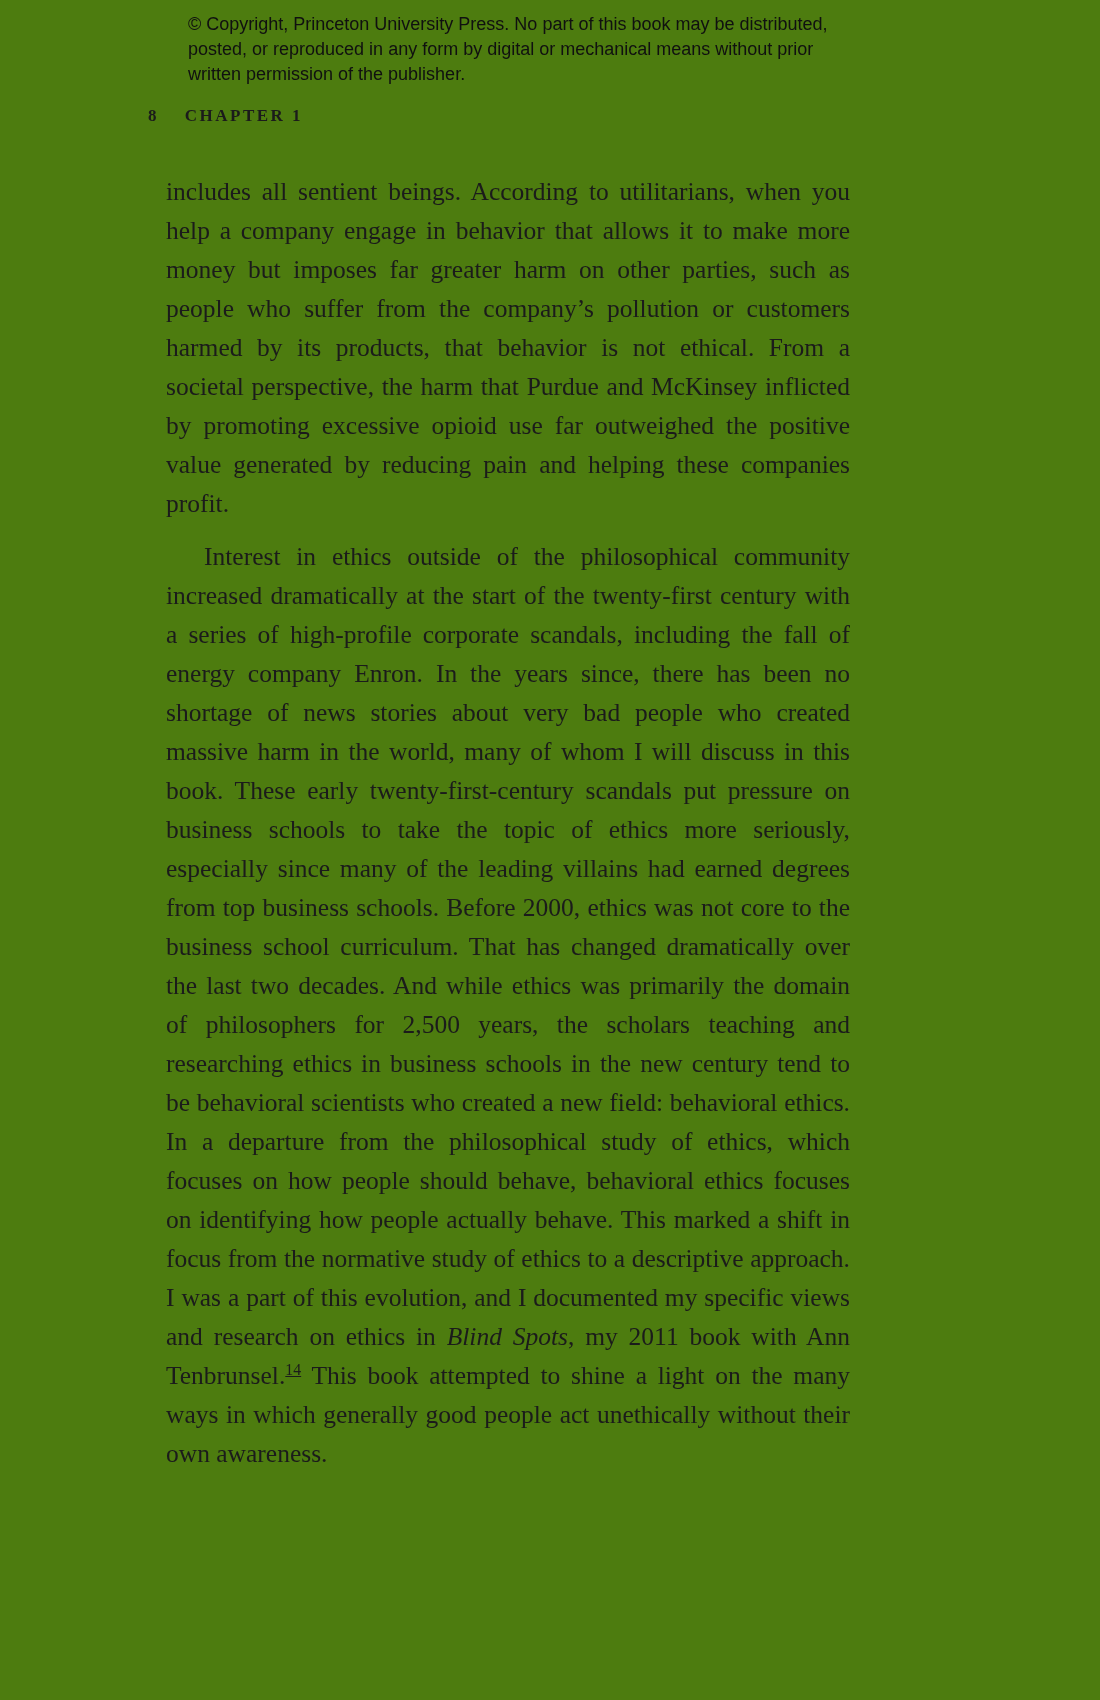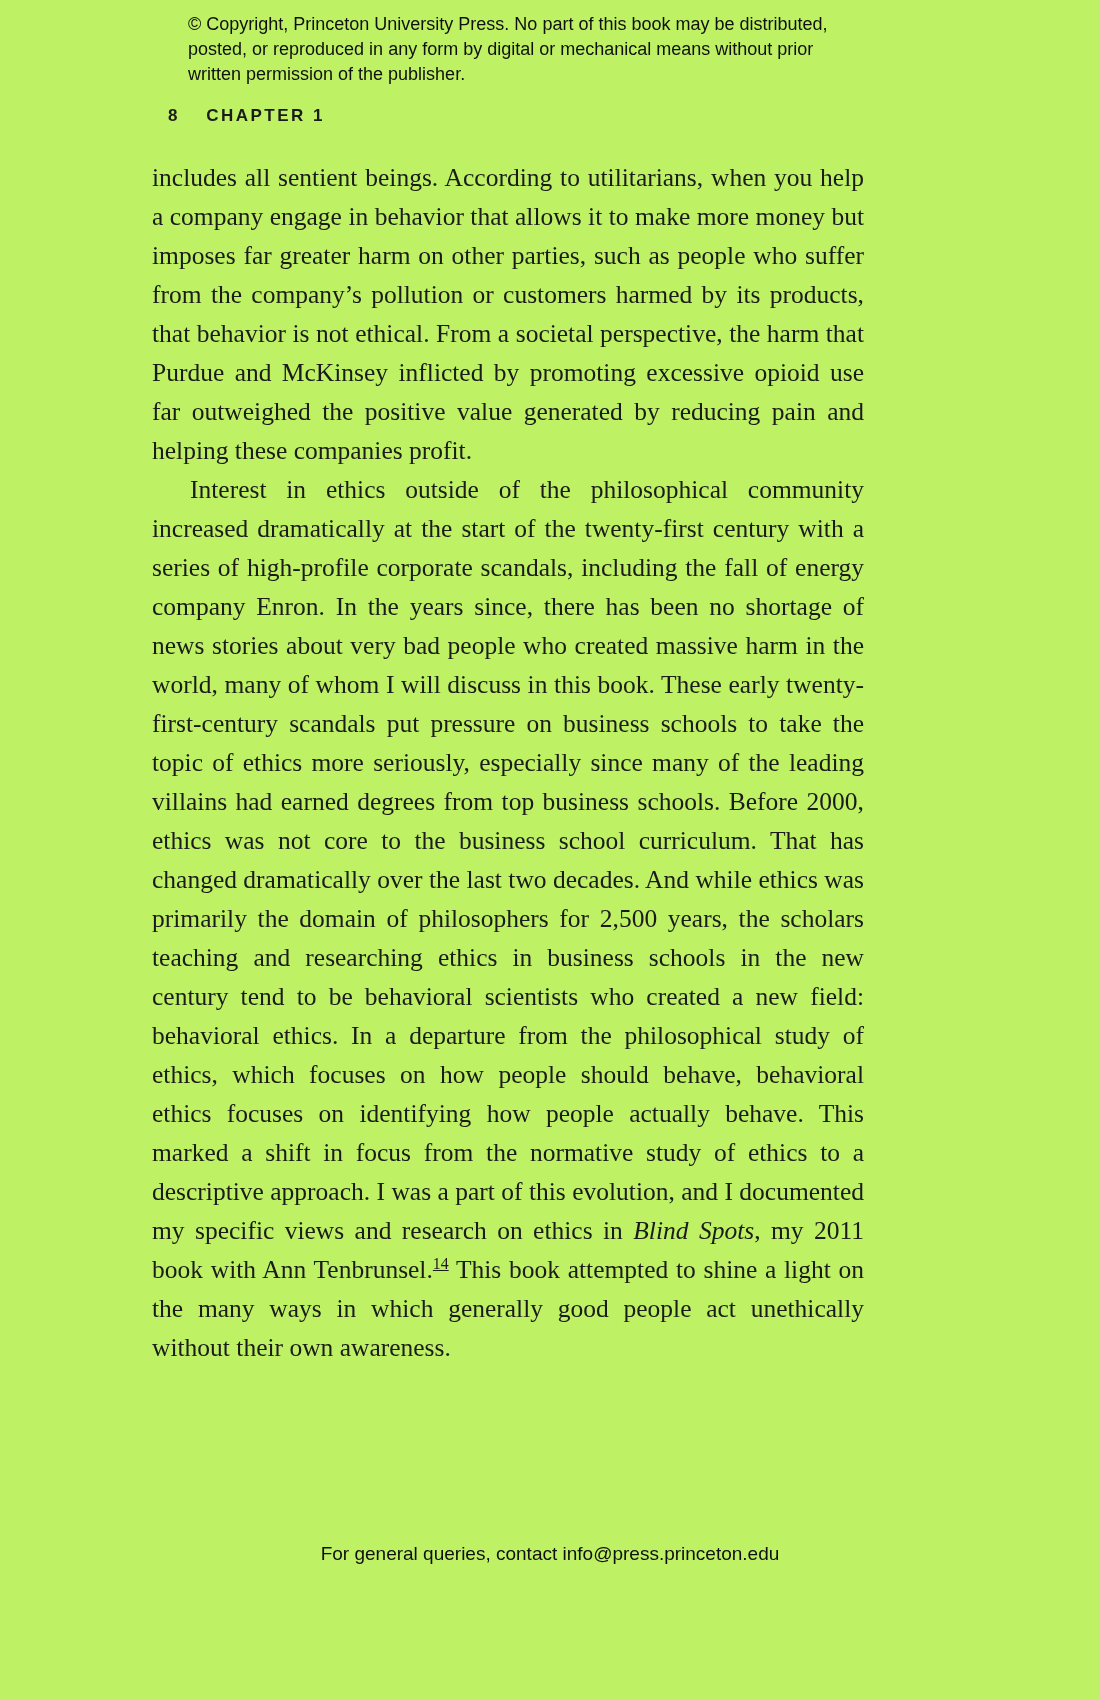--- a/index.html
+++ b/index.html
@@ -4,41 +4,41 @@
 <style>
   html, body {
     margin: 0;
     padding: 0;
     background: #ffffff;
   }
   .page {
     position: relative;
     width: 1100px;
     height: 1700px;
-    background: #bef264;
+    background: #4d7c0f;
     font-family: "Liberation Serif", serif;
     color: #1b1b1b;
     overflow: hidden;
   }
   .copyright {
     position: absolute;
     top: 12px;
     left: 188px;
     width: 650px;
     font-family: "Liberation Sans", sans-serif;
     font-size: 18px;
     line-height: 25px;
     color: #101010;
     text-align: left;
   }
   .running-head {
     position: absolute;
     top: 106px;
-    left: 168px;
-    font-family: Liberation Sans, sans-serif;
+    left: 148px;
+    font-family: Liberation Serif, serif;
     font-weight: bold;
     font-size: 17px;
     color: #1b1b1b;
   }
   .running-head .pagenum {
     display: inline-block;
     margin-right: 24px;
     letter-spacing: 0;
   }
   .running-head .chapter {
@@ -48,21 +48,21 @@
     position: absolute;
     top: 158px;
     left: 152px;
     width: 712px;
     font-size: 25.5px;
     line-height: 39px;
     text-align: justify;
     color: #1b1b1b;
   }
   .para {
-    margin: 0;
+    margin: 14px;
     padding: 0;
   }
   .para.indent {
     text-indent: 38px;
   }
   .para em {
   }
   .para sup {
     font-size: 0.62em;
     vertical-align: super;
@@ -90,15 +90,14 @@
   <div class="running-head">
     <span class="pagenum">8</span>
     <span class="chapter">CHAPTER 1</span>
   </div>
 
   <div class="body-text">
     <p class="para no-indent"><span>includes all sentient beings. According to utilitarians, when you help a company engage in behavior that allows it to make more money but imposes far greater harm on other parties, such as people who suffer from the company’s pollution or customers harmed by its products, that behavior is not ethical. From a societal perspective, the harm that Purdue and McKinsey inflicted by promoting excessive opioid use far outweighed the positive value generated by reducing pain and helping these companies profit.</span></p>
     <p class="para indent"><span>Interest in ethics outside of the philosophical community increased dramatically at the start of the twenty-first century with a series of high-profile corporate scandals, including the fall of energy company Enron. In the years since, there has been no shortage of news stories about very bad people who created massive harm in the world, many of whom I will discuss in this book. These early twenty-first-century scandals put pressure on business schools to take the topic of ethics more seriously, especially since many of the leading villains had earned degrees from top business schools. Before 2000, ethics was not core to the business school curriculum. That has changed dramatically over the last two decades. And while ethics was primarily the domain of philosophers for 2,500 years, the scholars teaching and researching ethics in business schools in the new century tend to be behavioral scientists who created a new field: behavioral ethics. In a departure from the philosophical study of ethics, which focuses on how people should behave, behavioral ethics focuses on identifying how people actually behave. This marked a shift in focus from the normative study of ethics to a descriptive approach. I was a part of this evolution, and I documented my specific views and research on ethics in </span><em>Blind Spots</em><span>, my 2011 book with Ann Tenbrunsel.</span><sup>14</sup><span> This book attempted to shine a light on the many ways in which generally good people act unethically without their own awareness.</span></p>
   </div>
 
-  <div class="footer">For general queries, contact info@press.princeton.edu</div>
 
 </div>
 
 </body></html>

